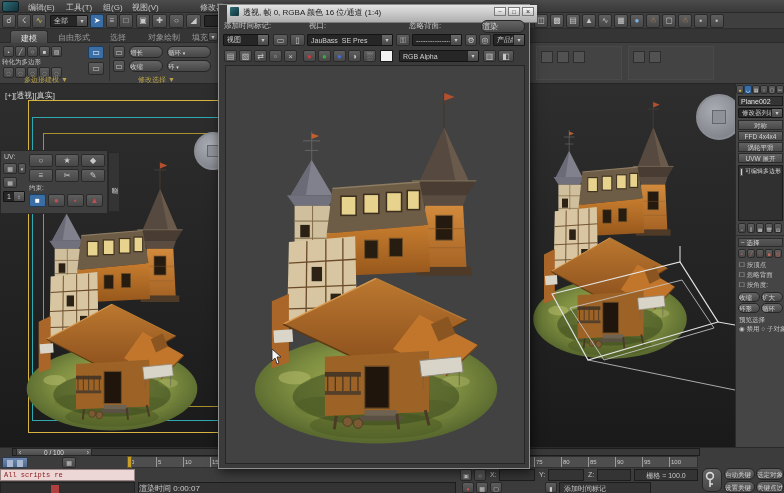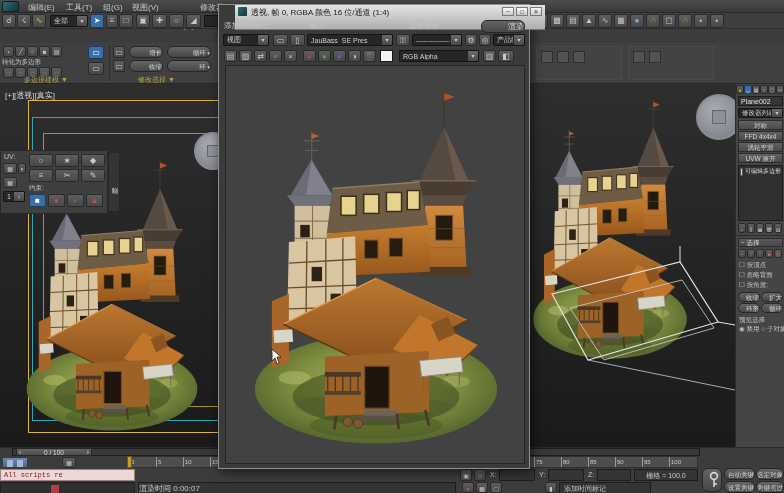--- a/index.html
+++ b/index.html
@@ -9,21 +9,21 @@
   .lbl{color:#c6c6c6;font-size:8px;white-space:nowrap;}
   .ico{background:linear-gradient(#5e5e5e,#474747);border:1px solid #2a2a2a;border-radius:2px;
        color:#c8c8c8;font-size:8px;line-height:12px;text-align:center;overflow:hidden;}
   .ico.sel{background:#3a6ea5;border-color:#1d3c5e;color:#fff;}
   .dd{background:#262626;border:1px solid #141414;color:#d0d0d0;font-size:7px;display:flex;
       align-items:center;padding:0 0 0 3px;border-radius:1px;overflow:hidden;}
   .dd .tx{flex:1;white-space:nowrap;overflow:hidden;}
   .dd .ar{width:10px;align-self:stretch;background:linear-gradient(#6a6a6a,#484848);
       border-left:1px solid #222;color:#ccc;font-size:6px;line-height:11px;text-align:center;}
   .btn{background:linear-gradient(#656565,#464646);border:1px solid #262626;border-radius:6px;
-      color:#d6d6d6;text-align:right;overflow:hidden;}
+      color:#d6d6d6;text-align:left;overflow:hidden;}
   .sunken{background:#343434;border:1px solid #1d1d1d;color:#c8c8c8;overflow:hidden;}
   .tick{position:absolute;top:0;color:#c8c8c8;font-size:6px;border-left:1px solid #9a9a9a;
       padding-left:1px;height:11px;line-height:10px;}
   .vtext{writing-mode:vertical-rl;text-orientation:upright;}
   .cp-item{background:linear-gradient(#626262,#4a4a4a);border:1px solid #2a2a2a;
       color:#d4d4d4;font-size:6.5px;line-height:9px;text-align:center;overflow:hidden;}
   .chk{color:#c4c4c4;font-size:6.5px;white-space:nowrap;overflow:hidden;}
 </style>
 </head>
 <body>
@@ -170,20 +170,28 @@
     <div class="a ico" style="left:598px;top:1px;width:14px;height:14px;">∿</div>
     <div class="a ico" style="left:614px;top:1px;width:14px;height:14px;">▦</div>
     <div class="a ico" style="left:630px;top:1px;width:14px;height:14px;color:#7ab0e0;">●</div>
     <div class="a ico" style="left:646px;top:1px;width:14px;height:14px;color:#d09a50;">☃</div>
     <div class="a ico" style="left:662px;top:1px;width:14px;height:14px;">▢</div>
     <div class="a ico" style="left:678px;top:1px;width:14px;height:14px;color:#d09a50;">☃</div>
     <div class="a ico" style="left:694px;top:1px;width:14px;height:14px;">▪</div>
     <div class="a ico" style="left:710px;top:1px;width:14px;height:14px;">▪</div>
   </div>
 
+  <div class="a" style="left:0;top:29px;width:784px;height:14px;background:#353535;border-bottom:1px solid #2a2a2a;">
+    <div class="a" style="left:10px;top:1px;height:13px;padding:2px 10px 0;background:linear-gradient(#5c5c5c,#474747);border:1px solid #2a2a2a;border-bottom:none;border-radius:3px 3px 0 0;font-size:8px;color:#e6e6e6;">建模</div>
+    <span class="a lbl" style="left:58px;top:3px;color:#9a9a9a;">自由形式</span>
+    <span class="a lbl" style="left:110px;top:3px;color:#9a9a9a;">选择</span>
+    <span class="a lbl" style="left:148px;top:3px;color:#9a9a9a;">对象绘制</span>
+    <span class="a lbl" style="left:192px;top:3px;color:#9a9a9a;">填充</span>
+    <div class="a ico" style="left:208px;top:3px;width:10px;height:9px;line-height:8px;font-size:6px;">▾</div>
+  </div>
   <div class="a" style="left:0;top:43px;width:784px;height:41px;background:#404040;border-bottom:1px solid #262626;">
 
     <div class="a ico" style="left:3px;top:3px;width:11px;height:11px;font-size:6px;line-height:10px;">•</div>
     <div class="a ico" style="left:15px;top:3px;width:11px;height:11px;font-size:6px;line-height:10px;">╱</div>
     <div class="a ico" style="left:27px;top:3px;width:11px;height:11px;font-size:6px;line-height:10px;">○</div>
     <div class="a ico" style="left:39px;top:3px;width:11px;height:11px;font-size:6px;line-height:10px;">■</div>
     <div class="a ico" style="left:51px;top:3px;width:11px;height:11px;font-size:6px;line-height:10px;">▨</div>
     <div class="a" style="left:2px;top:15px;width:70px;font-size:6.5px;color:#c2c2c2;white-space:nowrap;">转化为多边形</div>
     <div class="a ico" style="left:3px;top:24px;width:11px;height:11px;">◌</div>
     <div class="a ico" style="left:15px;top:24px;width:11px;height:11px;">◌</div>
@@ -267,21 +275,21 @@
     <div class="a ico" style="left:80px;top:18px;width:24px;height:13px;">✎</div>
     <span class="a" style="left:28px;top:33px;font-size:6.5px;color:#c2c2c2;">约束:</span>
     <div class="a ico sel" style="left:28px;top:43px;width:17px;height:13px;">■</div>
     <div class="a ico" style="left:47px;top:43px;width:17px;height:13px;color:#c05050;">●</div>
     <div class="a ico" style="left:66px;top:43px;width:17px;height:13px;color:#c05050;">▪</div>
     <div class="a ico" style="left:85px;top:43px;width:17px;height:13px;color:#c05050;">▲</div>
   </div>
   <div class="a vtext" style="left:108px;top:152px;width:12px;height:60px;background:#343434;border:1px solid #282828;color:#b8b8b8;font-size:6.5px;text-align:center;z-index:5;">绘制</div>
 
   <div class="a" style="left:218px;top:4px;width:312px;height:465px;background:#3b3b3b;border:1px solid #8f8f8f;box-shadow:2px 3px 10px rgba(0,0,0,.6);z-index:10;">
-    <div class="a" style="left:16px;top:0;width:310px;height:25px;background:linear-gradient(#e4e4e4,#aeaeae);border-bottom:1px solid #7a7a7a;">
+    <div class="a" style="left:8px;top:0;width:310px;height:18px;background:linear-gradient(#e4e4e4,#aeaeae);border-bottom:1px solid #7a7a7a;">
       <div class="a" style="left:3px;top:2px;width:9px;height:9px;background:linear-gradient(135deg,#2c6e78,#14323a);border-radius:1px;"></div>
       <span class="a" style="left:16px;top:2px;font-size:8px;color:#1a1a1a;white-space:nowrap;">透视, 帧 0, RGBA 颜色 16 位/通道 (1:4)</span>
       <div class="a" style="left:267px;top:2px;width:12px;height:9px;background:linear-gradient(#fafafa,#c8c8c8);border:1px solid #7a7a7a;font-size:6px;line-height:7px;text-align:center;color:#222;">–</div>
       <div class="a" style="left:281px;top:2px;width:12px;height:9px;background:linear-gradient(#fafafa,#c8c8c8);border:1px solid #7a7a7a;font-size:6px;line-height:8px;text-align:center;color:#222;">□</div>
       <div class="a" style="left:295px;top:2px;width:12px;height:9px;background:linear-gradient(#fafafa,#c8c8c8);border:1px solid #7a7a7a;font-size:7px;line-height:8px;text-align:center;color:#222;">×</div>
     </div>
 
     <span class="a lbl" style="left:5px;top:16px;font-size:7.5px;">添加时间标记:</span>
     <span class="a lbl" style="left:90px;top:16px;font-size:7.5px;">视口:</span>
     <span class="a lbl" style="left:190px;top:16px;font-size:7.5px;">忽略背面:</span>

